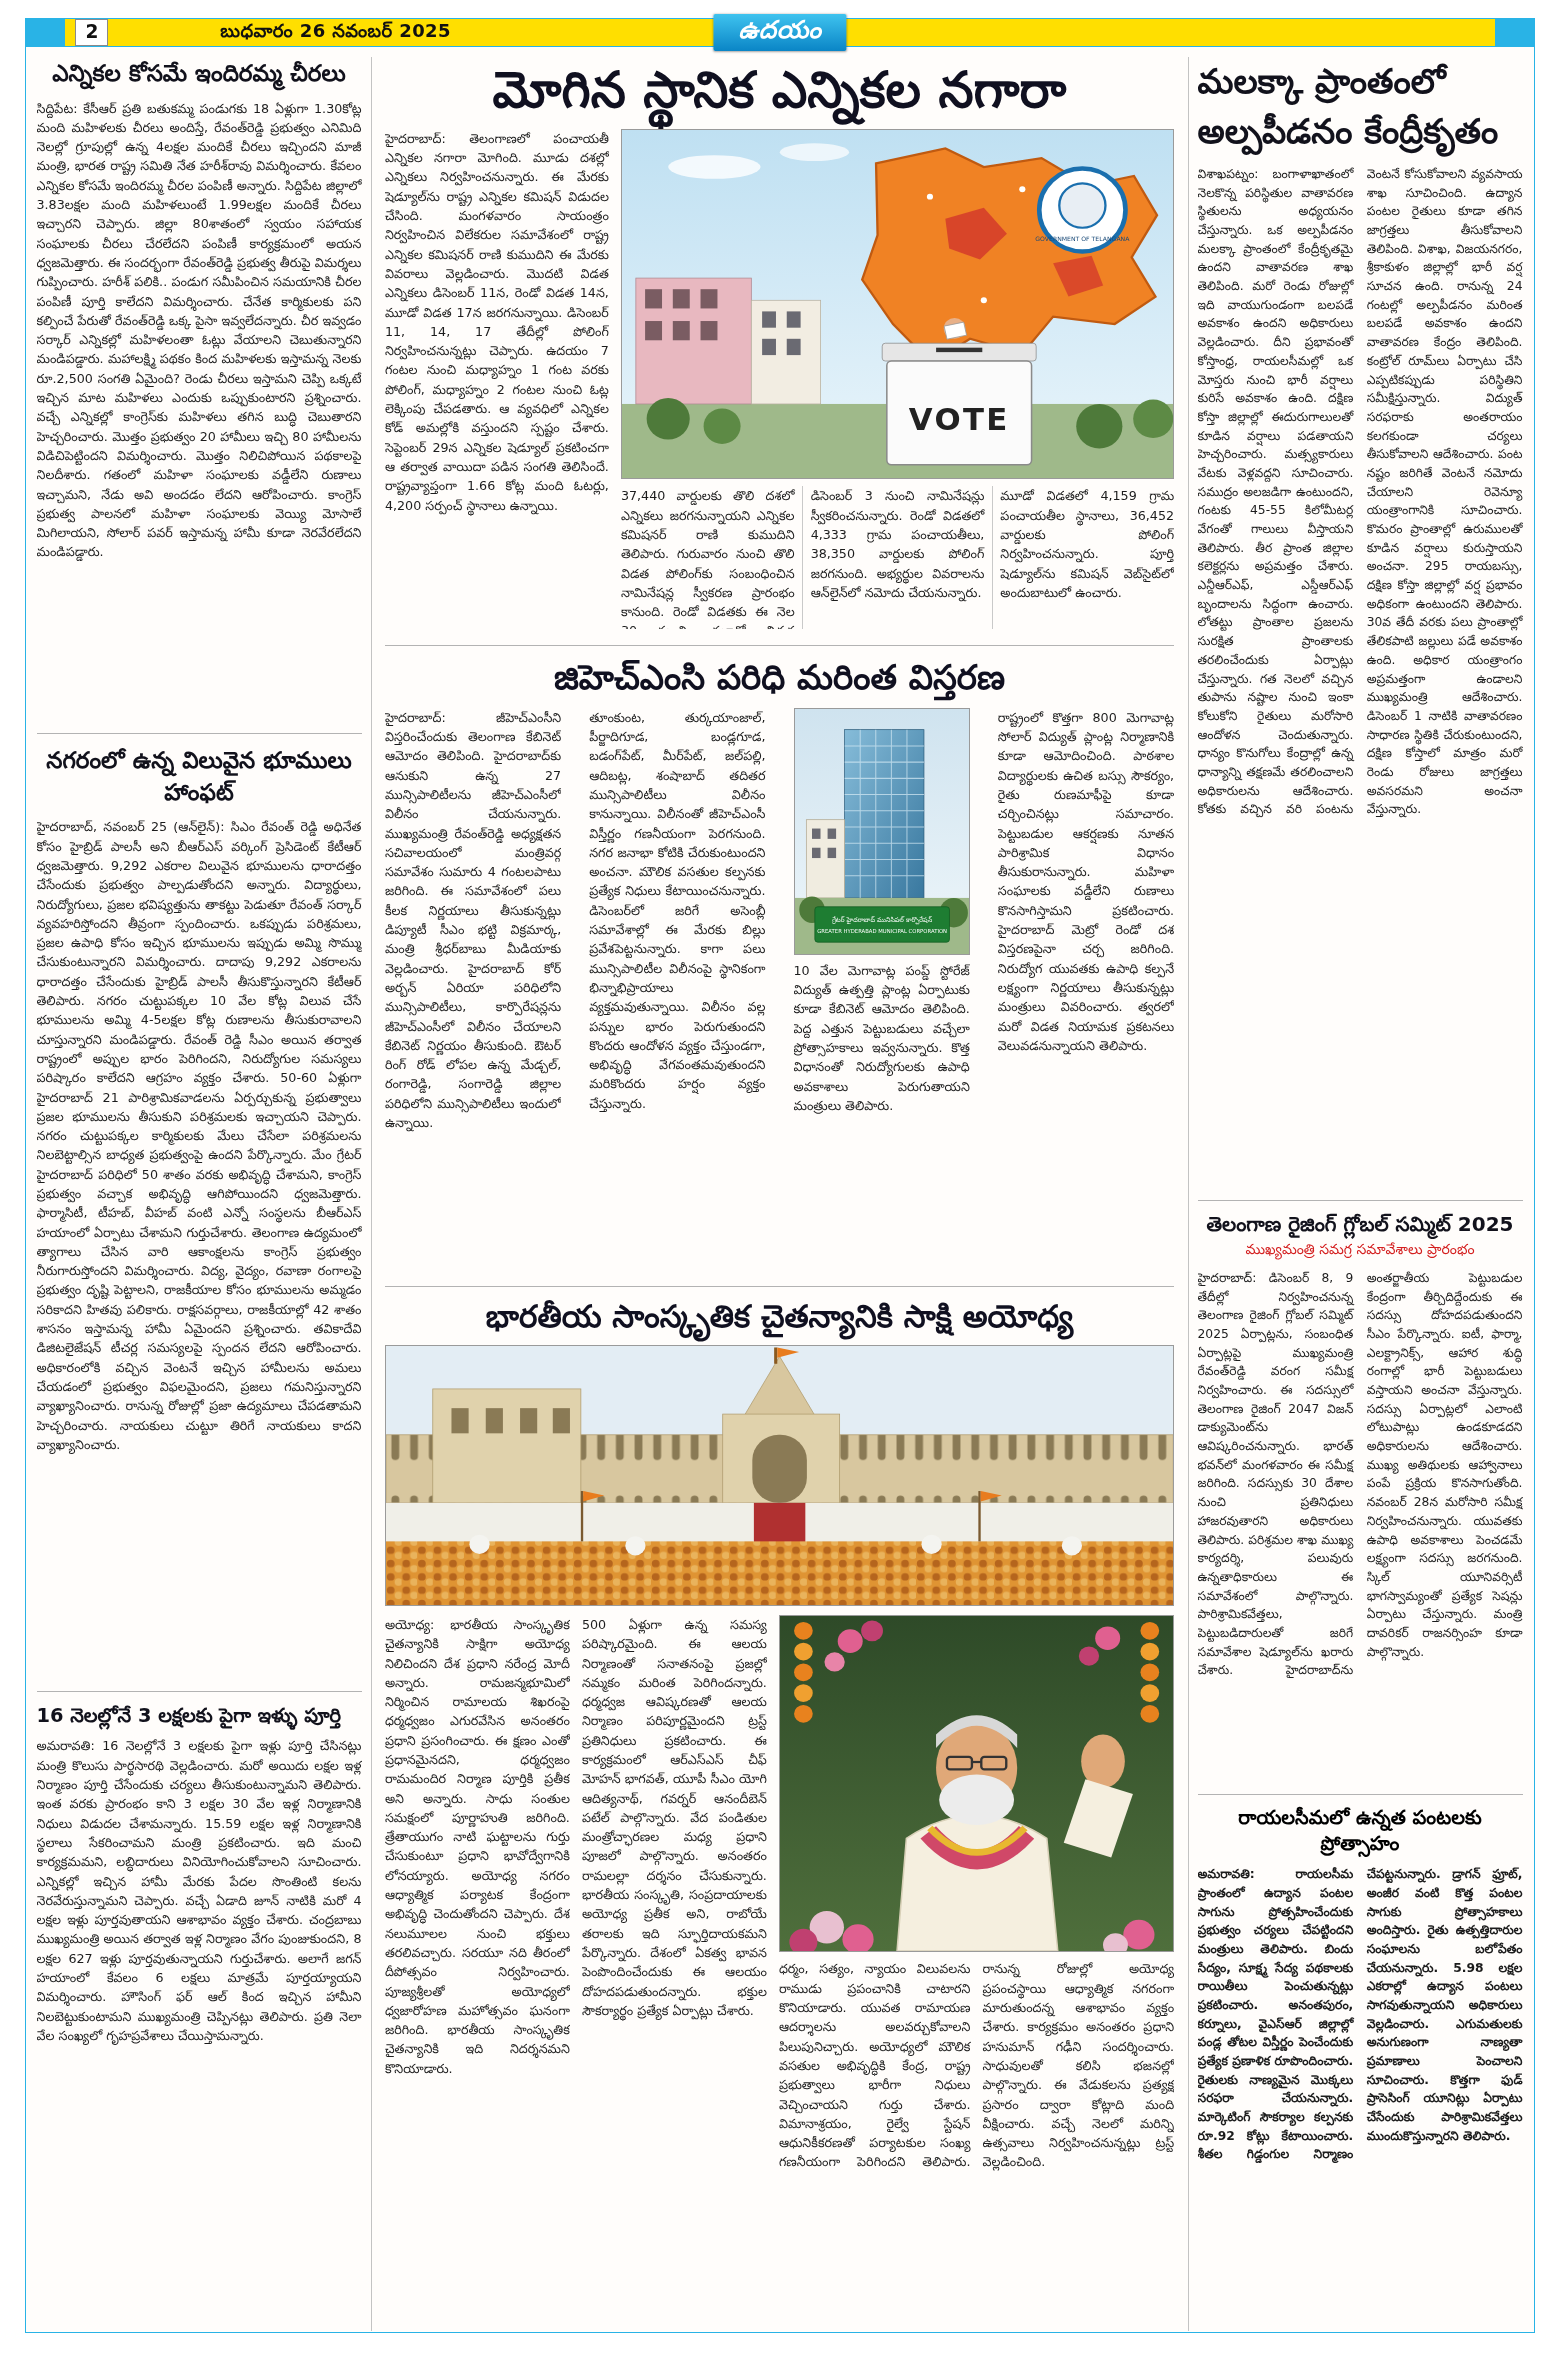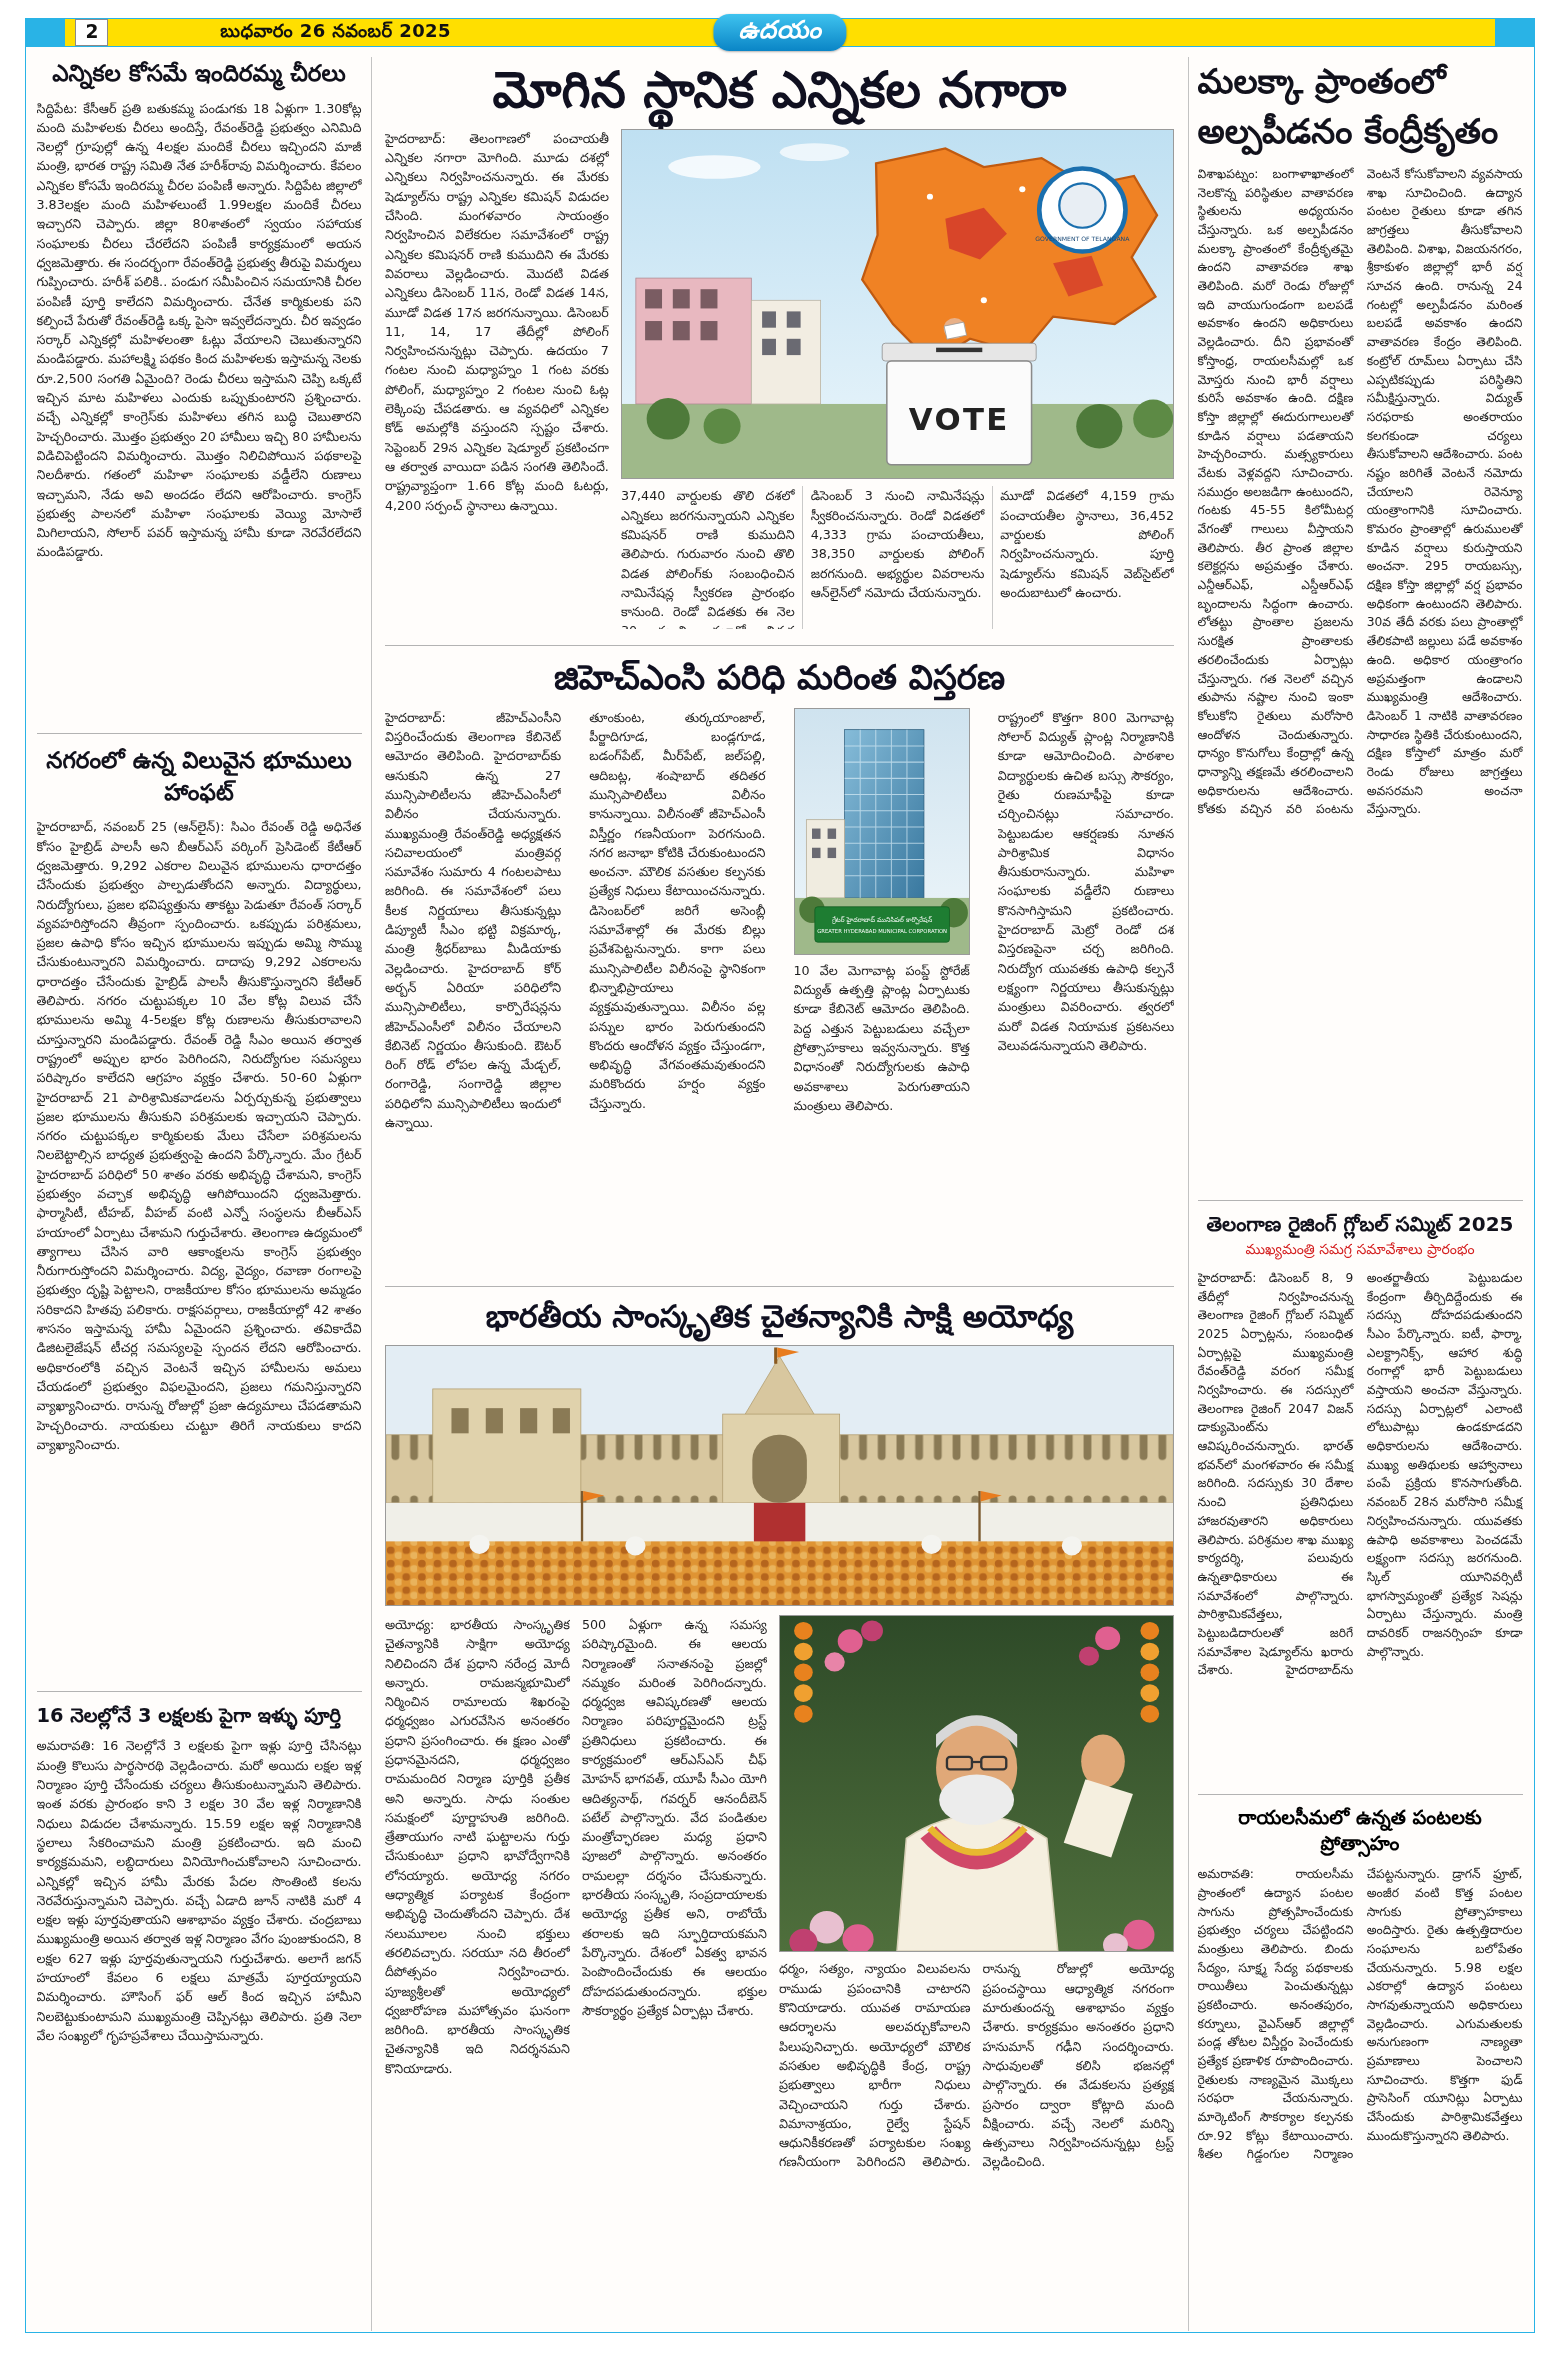--- a/index.html
+++ b/index.html
@@ -20,21 +20,21 @@
   }
   .endcap { width:39px; height:100%; background:#29b3e6; flex:0 0 auto; }
   .endcap.right { margin-left:auto; }
   .pageno {
     background:#ffffff; border:0.7px solid #8a8a8a; font-weight:bold;
     font-size:18.6px; line-height:1; padding:3px 9px; margin-left:10.4px; color:#111;
   }
   .pubdate { font-weight:bold; font-size:18px; margin-left:112px; color:#111; letter-spacing:0.4px; }
   .logo-wrap {
     position:absolute; left:50%; top:-5.2px; transform:translateX(-50%);
-    height:37px; padding:10px 25px; border-radius:16px;
+    height:37px; padding:10px 25px; border-radius:2px;
     background:linear-gradient(#3fc3ef,#0a85c6);
     display:flex; align-items:center; justify-content:center;
     box-shadow:0 0.7px 2.2px rgba(0,0,0,.35);
   }
   .logo-text { color:#fff; font-size:24.6px; font-weight:bold; font-style:italic; letter-spacing:0.7px; }
   
   .content {
     display:grid; grid-template-columns:337px 818px 337px;
     padding:10.4px 7.5px 0 7.5px; height:2284px; overflow:hidden;
   }
@@ -72,21 +72,21 @@
   
   .pano-img { width:100%; height:261px; border:0.7px solid #9a9a9a; display:block; margin-bottom:9px; }
   .ayo-cols { display:flex; gap:12px; height:745px; }
   .ayo-c1,.ayo-c2 { width:185px; flex:0 0 auto; }
   .ayo-right { flex:1; display:flex; flex-direction:column; }
   .modi-img { width:100%; height:337px; border:0.7px solid #9a9a9a; display:block; margin-bottom:7.5px; }
   .modi-text { column-count:2; column-gap:12px; height:395px; }
   
   .weather-body { column-count:2; column-gap:13.4px; height:1023px; }
   .summit-body  { column-count:2; column-gap:13.4px; height:513px; }
-  .raya-body    { column-count:2; column-gap:13.4px; height:414px; }
+  .raya-body    { column-count:2; column-gap:13.4px; height:414px;font-weight:bold; }
   
   .a1-body { height:622px; }
   .a2-body { height:862px; }
   .a3-body { height:483px; }
   svg { display:block; }
 </style>
 </head>
 <body>
 
 <div class="sheet">

